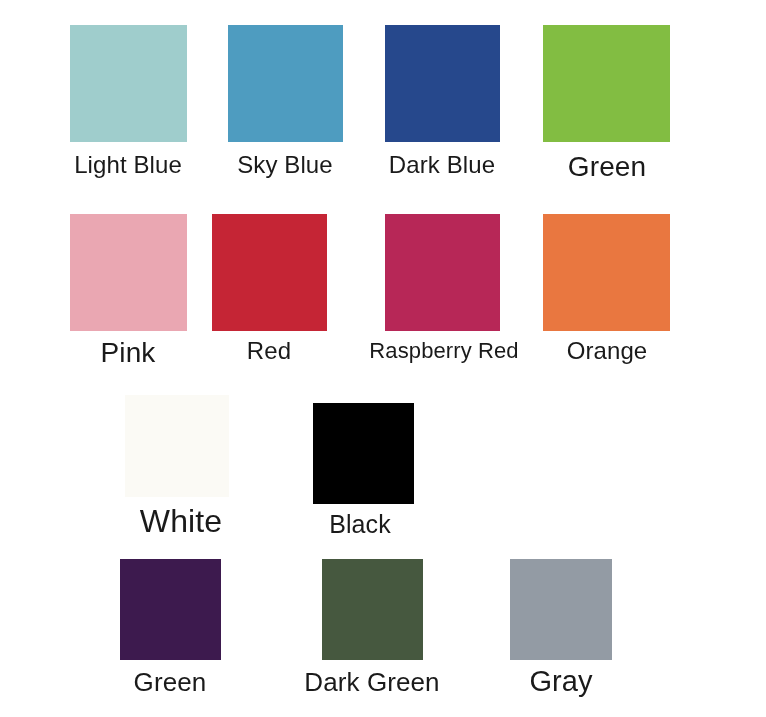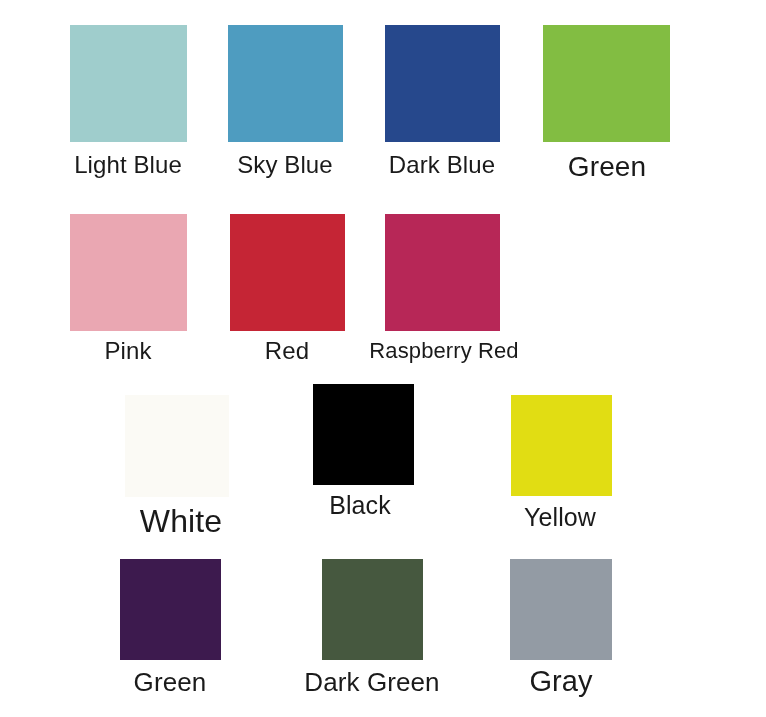--- a/index.html
+++ b/index.html
@@ -56,41 +56,41 @@
     <div class="swatch-cell" style="left: 385px; top: 25px; width: 115px; height: 117px;">
       <div class="swatch-chip" title="#26488C" style="width: 115px; height: 117px; background: rgb(38, 72, 140);"></div>
       <div class="swatch-label" style="left: 57px; top: 128px; font-size: 24px; color: rgb(26, 26, 26);">Dark Blue</div>
     </div>
     <div class="swatch-cell" style="left: 543px; top: 25px; width: 127px; height: 117px;">
       <div class="swatch-chip" title="#82BD42" style="width: 127px; height: 117px; background: rgb(130, 189, 66);"></div>
       <div class="swatch-label" style="left: 64px; top: 128px; font-size: 28px; color: rgb(26, 26, 26);">Green</div>
     </div>
     <div class="swatch-cell" style="left: 70px; top: 214px; width: 117px; height: 117px;">
       <div class="swatch-chip" title="#EAA7B2" style="width: 117px; height: 117px; background: rgb(234, 167, 178);"></div>
-      <div class="swatch-label" style="left: 58px; top: 125px; font-size: 24px; color: rgb(26, 26, 26);">Pink</div>
+      <div class="swatch-label" style="left: 58px; top: 125px; font-size: 28px; color: rgb(26, 26, 26);">Pink</div>
     </div>
-    <div class="swatch-cell" style="left: 230px; top: 214px; width: 115px; height: 117px;">
+    <div class="swatch-cell" style="left: 212px; top: 214px; width: 115px; height: 117px;">
       <div class="swatch-chip" title="#C52535" style="width: 115px; height: 117px; background: rgb(197, 37, 53);"></div>
       <div class="swatch-label" style="left: 57px; top: 125px; font-size: 24px; color: rgb(26, 26, 26);">Red</div>
     </div>
     <div class="swatch-cell" style="left: 385px; top: 214px; width: 115px; height: 117px;">
       <div class="swatch-chip" title="#B72757" style="width: 115px; height: 117px; background: rgb(183, 39, 87);"></div>
       <div class="swatch-label" style="left: 59px; top: 126px; font-size: 22px; color: rgb(26, 26, 26);">Raspberry Red</div>
     </div>
+    <div class="swatch-cell" style="left: 543px; top: 214px; width: 127px; height: 117px;">
+      <div class="swatch-chip" title="#E97740" style="width: 127px; height: 117px; background: rgb(233, 119, 64);"></div>
+      <div class="swatch-label" style="left: 64px; top: 125px; font-size: 24px; color: rgb(26, 26, 26);">Orange</div>
+    </div>
     <div class="swatch-cell" style="left: 125px; top: 395px; width: 104px; height: 102px;">
       <div class="swatch-chip" title="#FBFAF5" style="width: 104px; height: 102px; background: rgb(251, 250, 245);"></div>
       <div class="swatch-label" style="left: 56px; top: 110px; font-size: 32px; color: rgb(26, 26, 26);">White</div>
     </div>
-    <div class="swatch-cell" style="left: 313px; top: 384px; width: 101px; height: 101px;">
+    <div class="swatch-cell" style="left: 313px; top: 403px; width: 101px; height: 101px;">
       <div class="swatch-chip" title="#000000" style="width: 101px; height: 101px; background: rgb(0, 0, 0);"></div>
       <div class="swatch-label" style="left: 47px; top: 109px; font-size: 25px; color: rgb(26, 26, 26);">Black</div>
-    </div>
-    <div class="swatch-cell" style="left: 511px; top: 395px; width: 101px; height: 101px;">
-      <div class="swatch-chip" title="#E1DD13" style="width: 101px; height: 101px; background: rgb(225, 221, 19);"></div>
-      <div class="swatch-label" style="left: 49px; top: 110px; font-size: 25px; color: rgb(26, 26, 26);">Yellow</div>
     </div>
     <div class="swatch-cell" style="left: 120px; top: 559px; width: 101px; height: 101px;">
       <div class="swatch-chip" title="#3D1A4E" style="width: 101px; height: 101px; background: rgb(61, 26, 78);"></div>
       <div class="swatch-label" style="left: 50px; top: 110px; font-size: 26px; color: rgb(26, 26, 26);">Green</div>
     </div>
     <div class="swatch-cell" style="left: 322px; top: 559px; width: 101px; height: 101px;">
       <div class="swatch-chip" title="#46583F" style="width: 101px; height: 101px; background: rgb(70, 88, 63);"></div>
       <div class="swatch-label" style="left: 50px; top: 110px; font-size: 26px; color: rgb(26, 26, 26);">Dark Green</div>
     </div>
     <div class="swatch-cell" style="left: 510px; top: 559px; width: 102px; height: 101px;">

